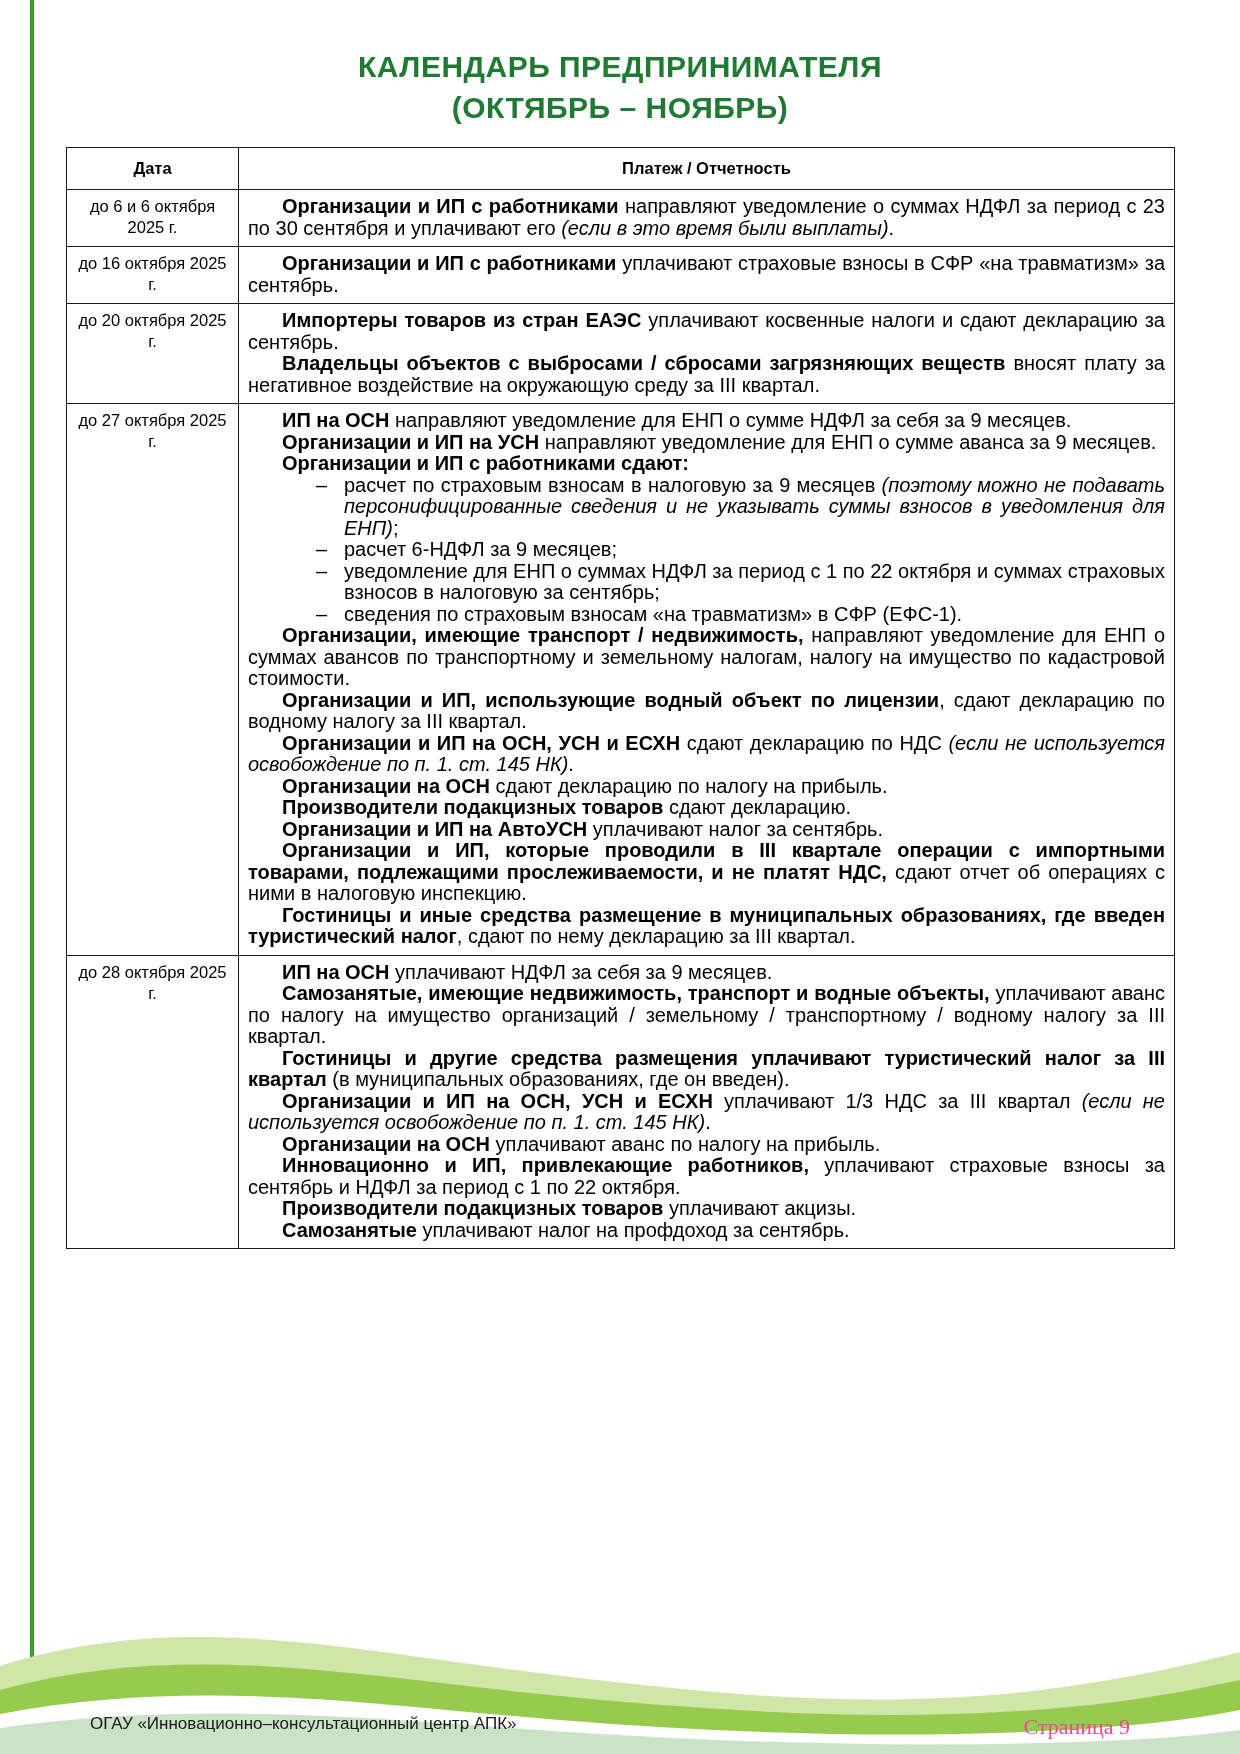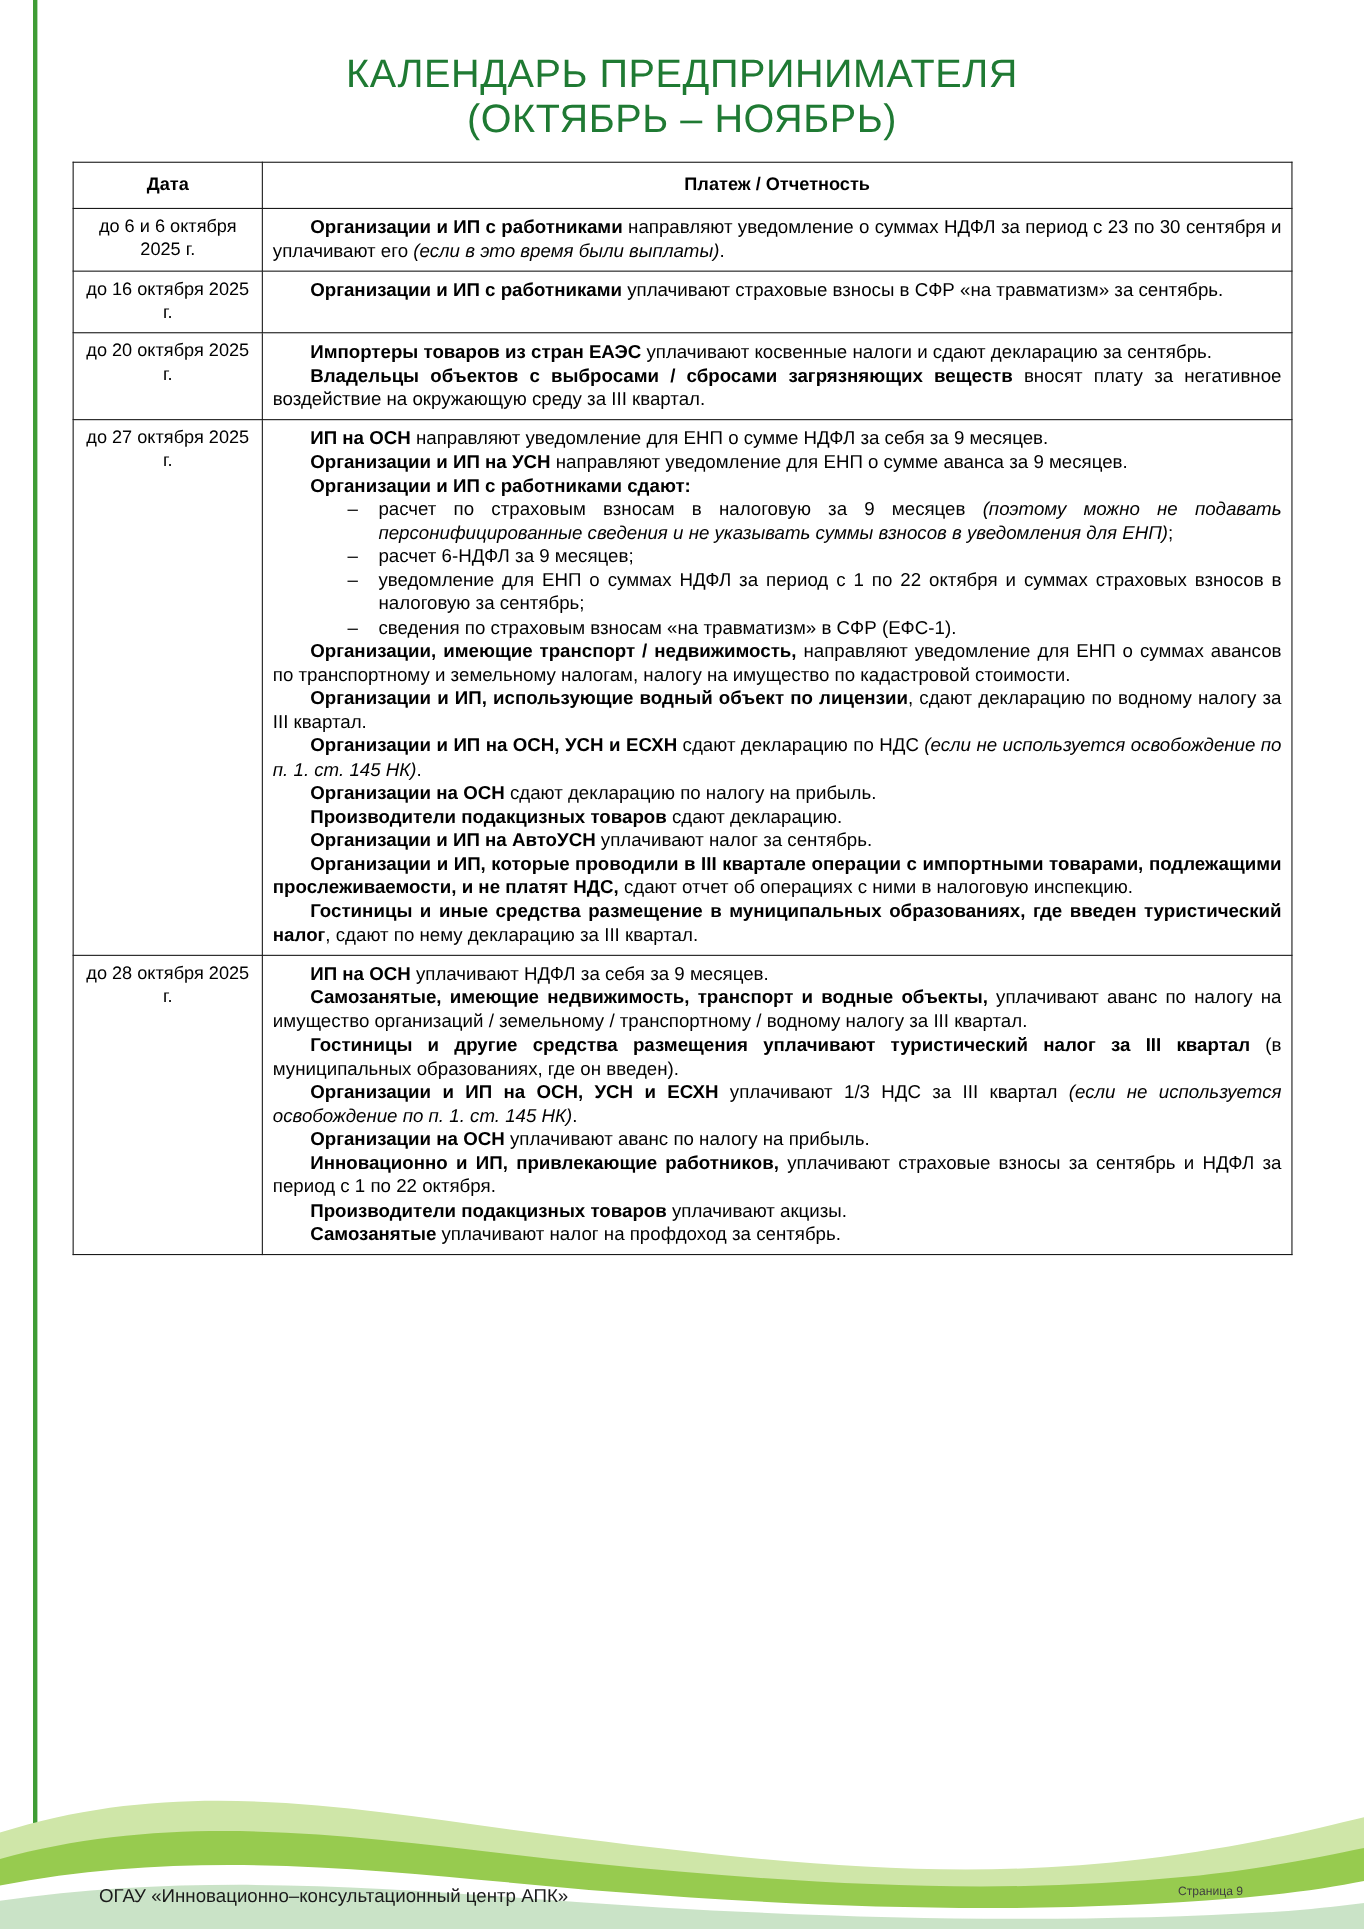--- a/index.html
+++ b/index.html
@@ -42,22 +42,22 @@
   }
   .content {
     position: absolute;
     left: 66px;
     top: 48px;
     width: 1108px;
   }
   .title {
     text-align: center;
     color: #1f7a33;
-    font-weight: normal;
-    font-size: 36px;
+    font-weight: bold;
+    font-size: 30px;
     line-height: 38px;
     letter-spacing: 0.5px;
   }
   .title .line2 {
     display: block;
     margin-top: 3px;
   }
   table.cal {
     margin-top: 20px;
     width: 1108px;
@@ -78,21 +78,21 @@
   }
   col.c-date { width: 172px; }
   col.c-body { width: 936px; }
   td.date {
     text-align: center;
     font-size: 16.5px;
     line-height: 21px;
     vertical-align: middle;
   }
   td.body {
-    font-size: 17px;
+    font-size: 20px;
     line-height: 21.5px;
     text-align: justify;
     margin-left: 24px;
   }
   td.body p {
     margin: 0;
     text-indent: 34px;
     text-align: justify;
   }
   b { font-weight: bold; }
@@ -133,22 +133,23 @@
     position: absolute;
     left: 90px;
     top: 0;
     font-size: 17px;
     color: #1a1a1a;
   }
   .footer-right {
     position: absolute;
     right: 110px;
     top: 0;
-    font-size: 11px;
-    color: #404040;
+    font-size: 22px;
+    color: #ec4899;
+    font-family: Liberation Serif, serif;
   }
 </style>
 </head>
 <body>
 
 <div class="page">
 
   <div class="left-bar">
     <div class="left-bar-line"></div>
   </div>

